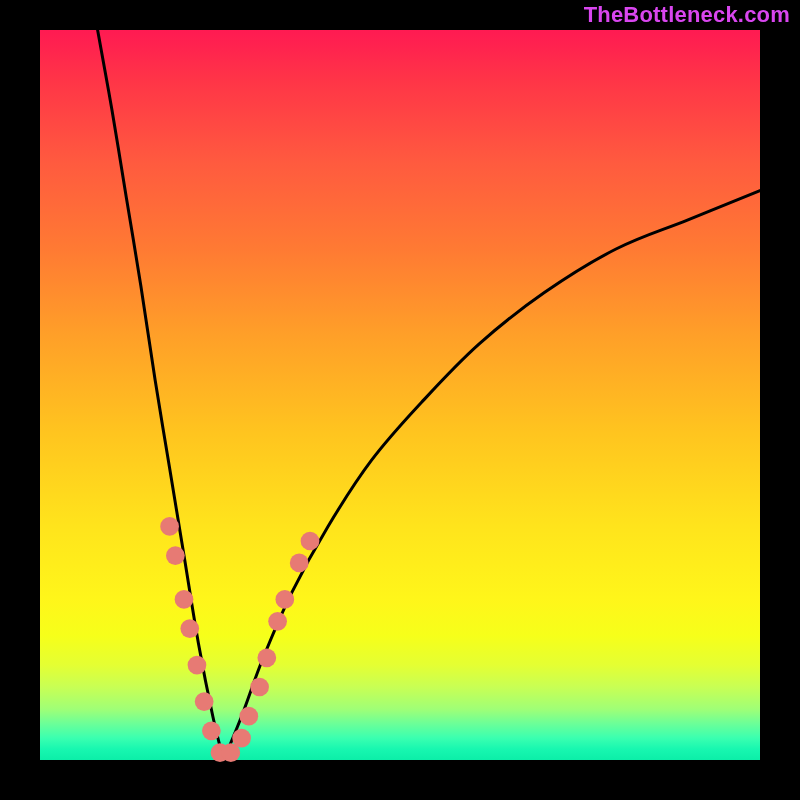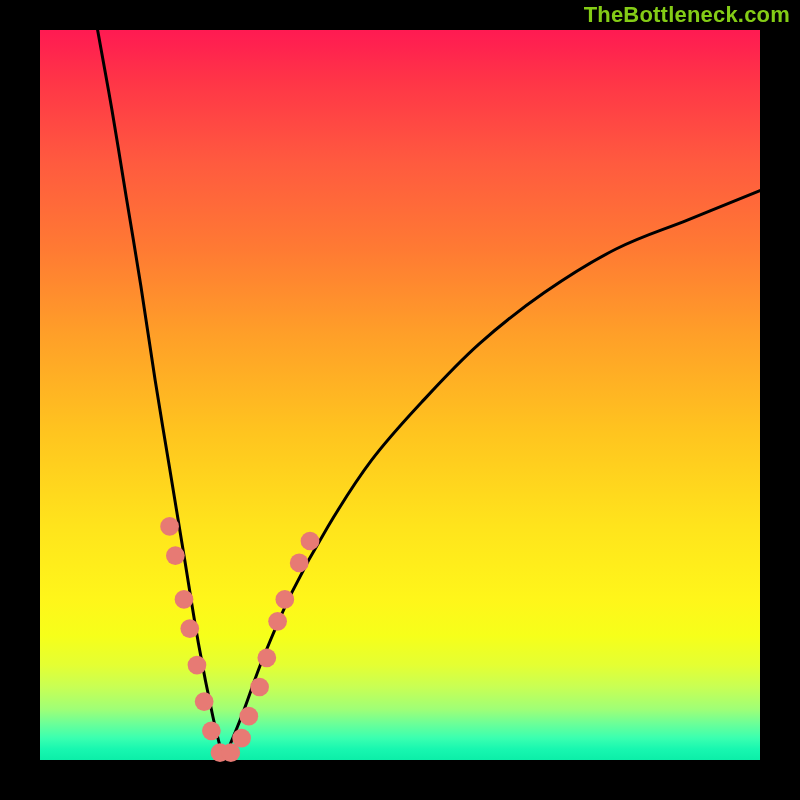--- a/index.html
+++ b/index.html
@@ -14,21 +14,21 @@
   .frame {
     position: relative;
     width: 800px;
     height: 800px;
     background: #000;
   }
   .watermark {
     position: absolute;
     top: 2px;
     right: 10px;
-    color: #84cc16;
+    color: #d946ef;
     font-size: 22px;
     font-weight: 600;
     font-family: Arial, Helvetica, sans-serif;
     letter-spacing: 0.2px;
     z-index: 10;
   }
   .plot-area {
     position: absolute;
     left: 40px;
     top: 30px;

